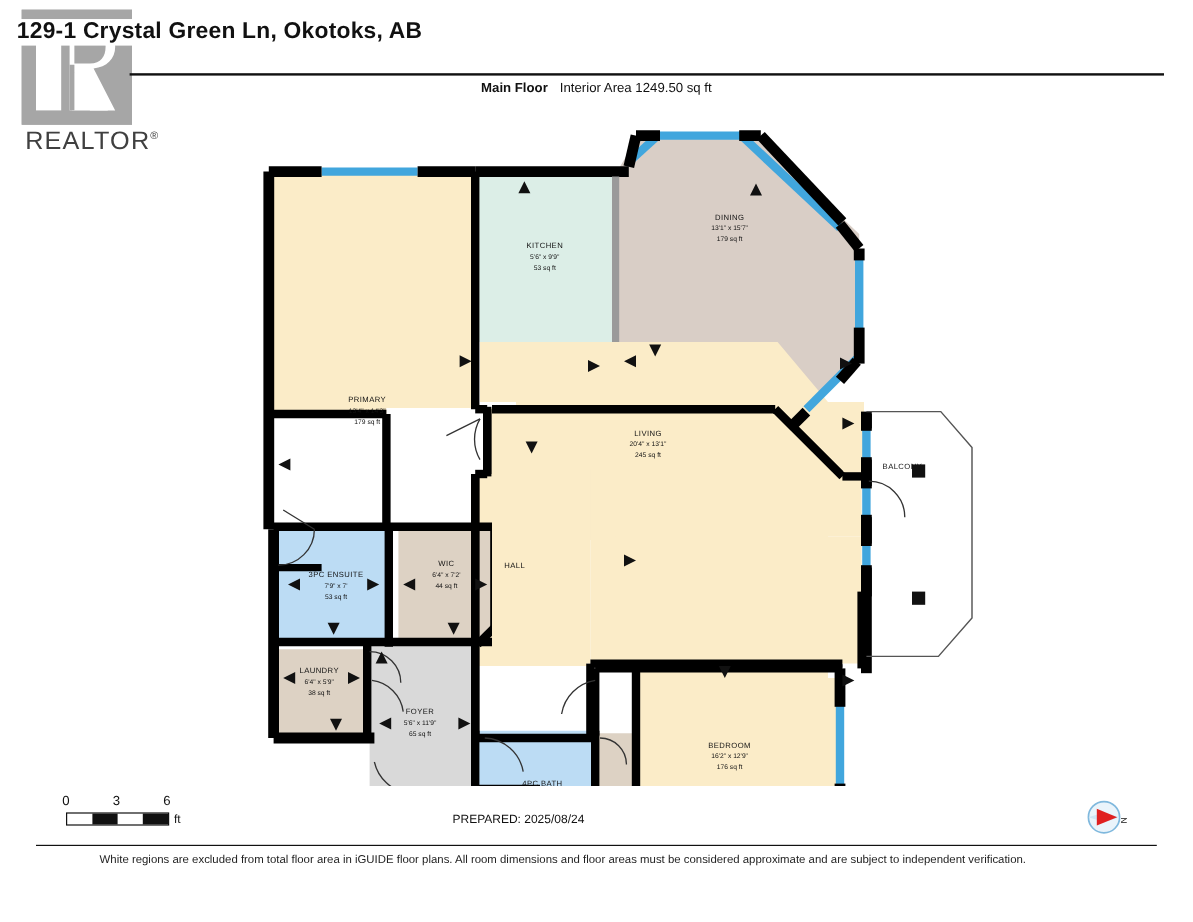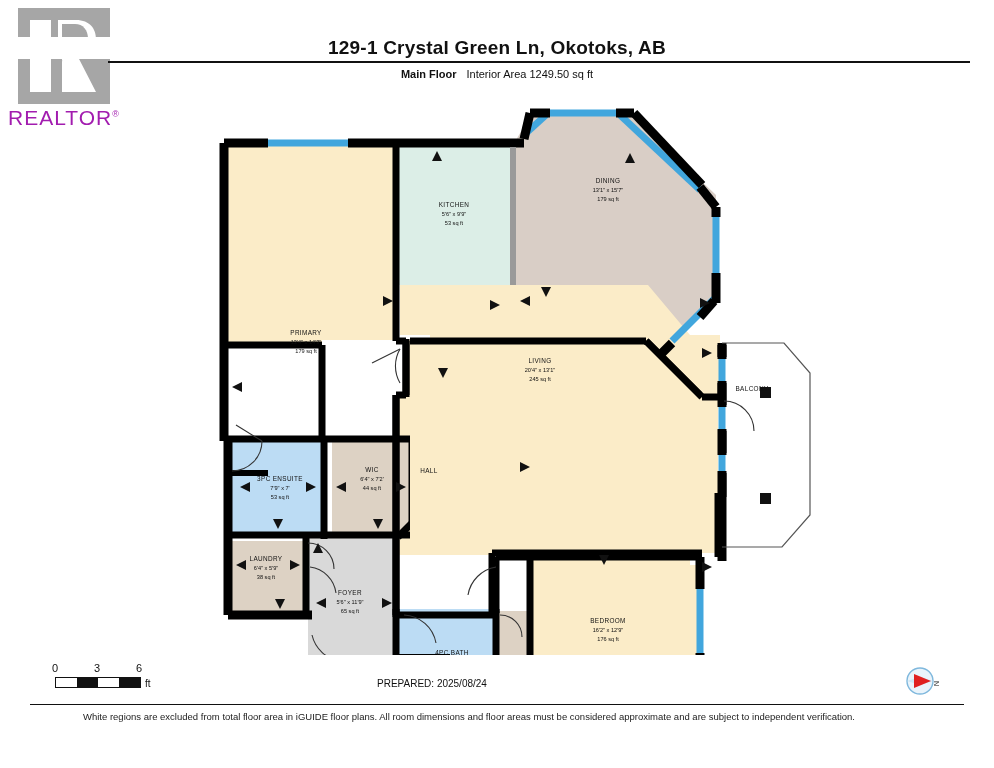--- a/index.html
+++ b/index.html
@@ -15,31 +15,31 @@
   .page{position:absolute;inset:0;}
 
   
   .realtor-logo{
     position:absolute;left:8px;top:8px;width:118px;height:118px;
   }
   .realtor-mark{
     position:absolute;left:10px;top:0;width:92px;height:96px;background:#a6a6a6;
   }
   .realtor-word{
-    position:absolute;left:0;top:98px;width:118px;
-    font-size:21px;letter-spacing:1px;color:#a21caf;
+    position:absolute;left:13px;top:98px;width:118px;
+    font-size:21px;letter-spacing:1px;color:#404040;
     font-family:"Liberation Sans", sans-serif;white-space:nowrap;
   }
   .realtor-word sup{font-size:9px;vertical-align:super;}
 
   .title-rule{
     position:absolute;left:108px;top:61px;width:862px;height:2px;background:#111;
   }
   .plan-title{
-    position:absolute;left:0;top:37px;width:994px;text-align:center;
+    position:absolute;left:0;top:16px;width:994px;
     font-size:19px;font-weight:bold;letter-spacing:.2px;
     background:#fff;
   }
   .plan-title span{background:#fff;padding:0 14px;}
   .subtitle{
     position:absolute;left:0;top:68px;width:994px;text-align:center;font-size:11px;
   }
   .subtitle .floor-name{font-weight:bold;}
   .subtitle .area-text{margin-left:10px;}
 

